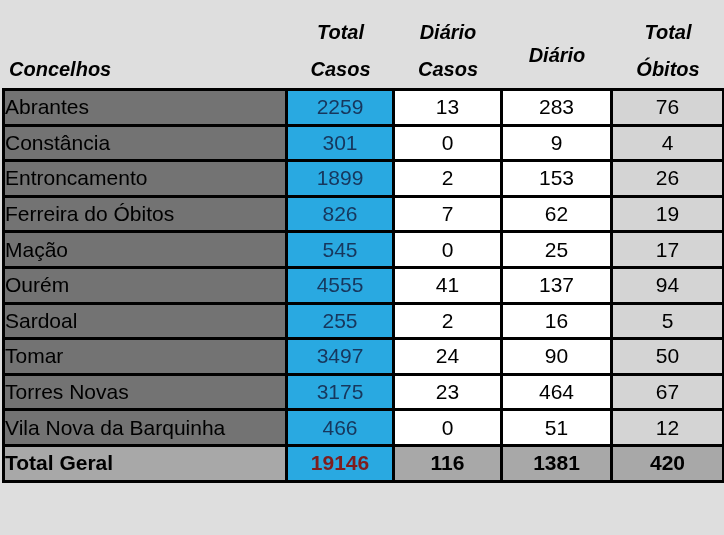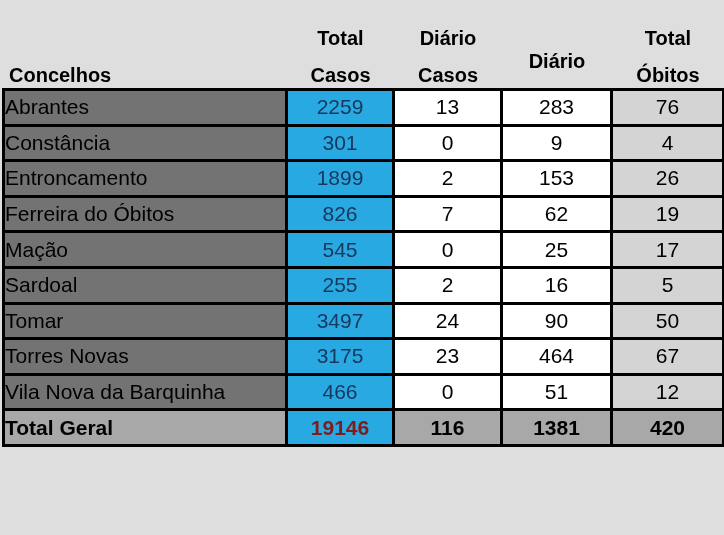--- a/index.html
+++ b/index.html
@@ -24,21 +24,22 @@
     height: 88px;
     margin-left: 2px;
   }
   .hdr-cell {
     display: flex;
     flex-direction: column;
     justify-content: flex-end;
     align-items: center;
     font-weight: bold;
     font-size: 20px;
-    padding-bottom: 1px;
+    padding-bottom: 7px;
+    font-style: italic;
   }
   .hdr-cell .l1 { margin-bottom: 14px; }
   .hdr-concelhos {
     justify-content: flex-end;
     align-items: flex-start;
     padding-left: 7px;
   }
   
   table.data {
     border-collapse: collapse;
@@ -145,20 +146,27 @@
         <td class="gray-num">19</td>
       </tr>
       <tr>
         <td class="name">Mação</td>
         <td class="blue">545</td>
         <td class="white-num">0</td>
         <td class="white-num">25</td>
         <td class="gray-num">17</td>
       </tr>
       <tr>
+        <td class="name">Ourém</td>
+        <td class="blue">4555</td>
+        <td class="white-num">41</td>
+        <td class="white-num">137</td>
+        <td class="gray-num">94</td>
+      </tr>
+      <tr>
         <td class="name">Sardoal</td>
         <td class="blue">255</td>
         <td class="white-num">2</td>
         <td class="white-num">16</td>
         <td class="gray-num">5</td>
       </tr>
       <tr>
         <td class="name">Tomar</td>
         <td class="blue">3497</td>
         <td class="white-num">24</td>

